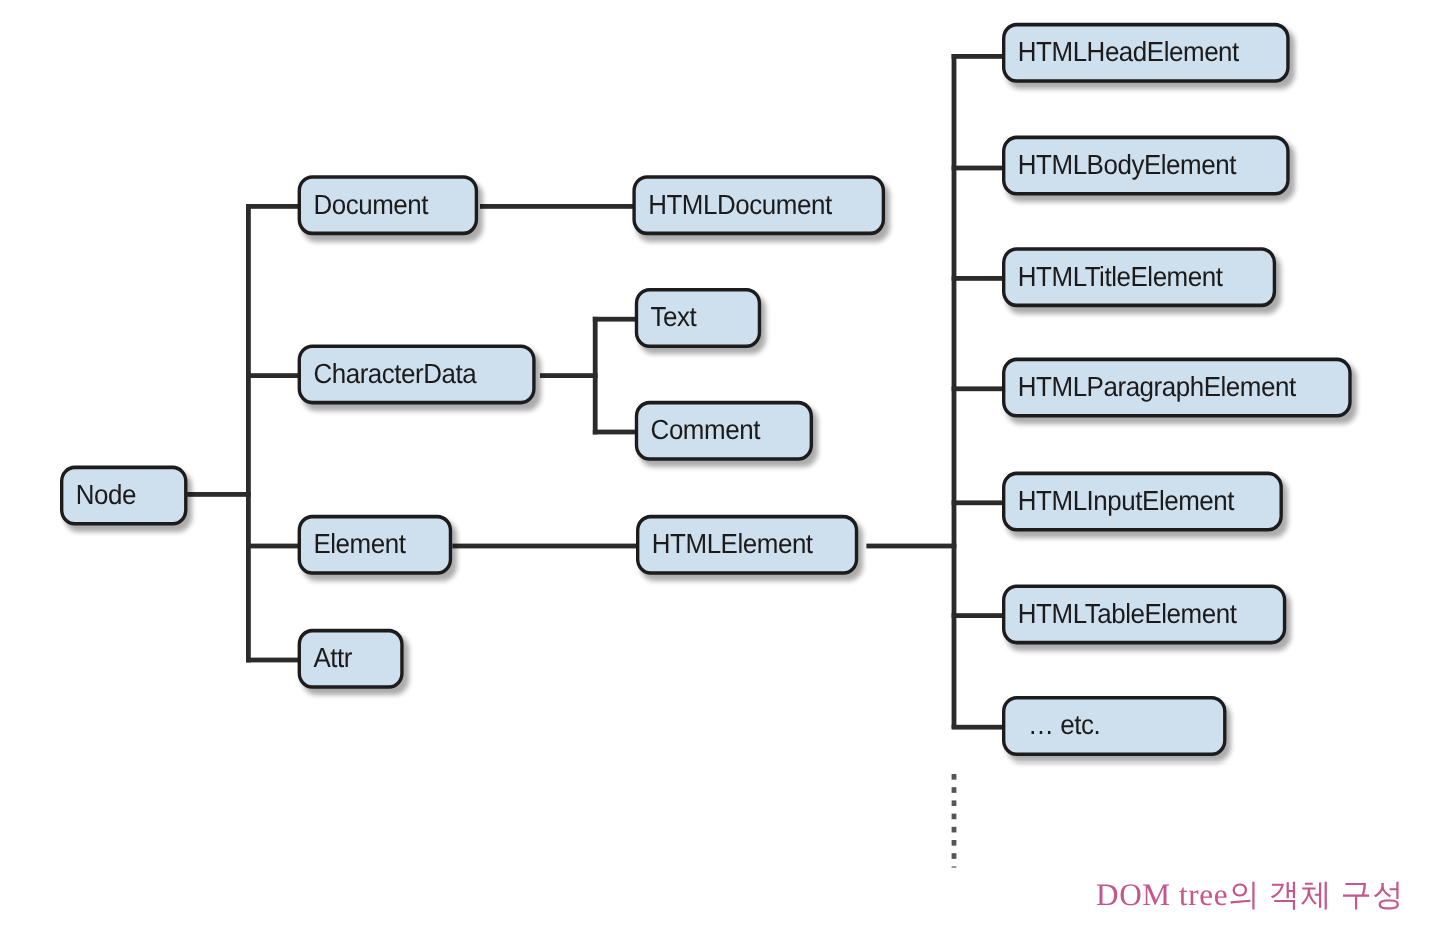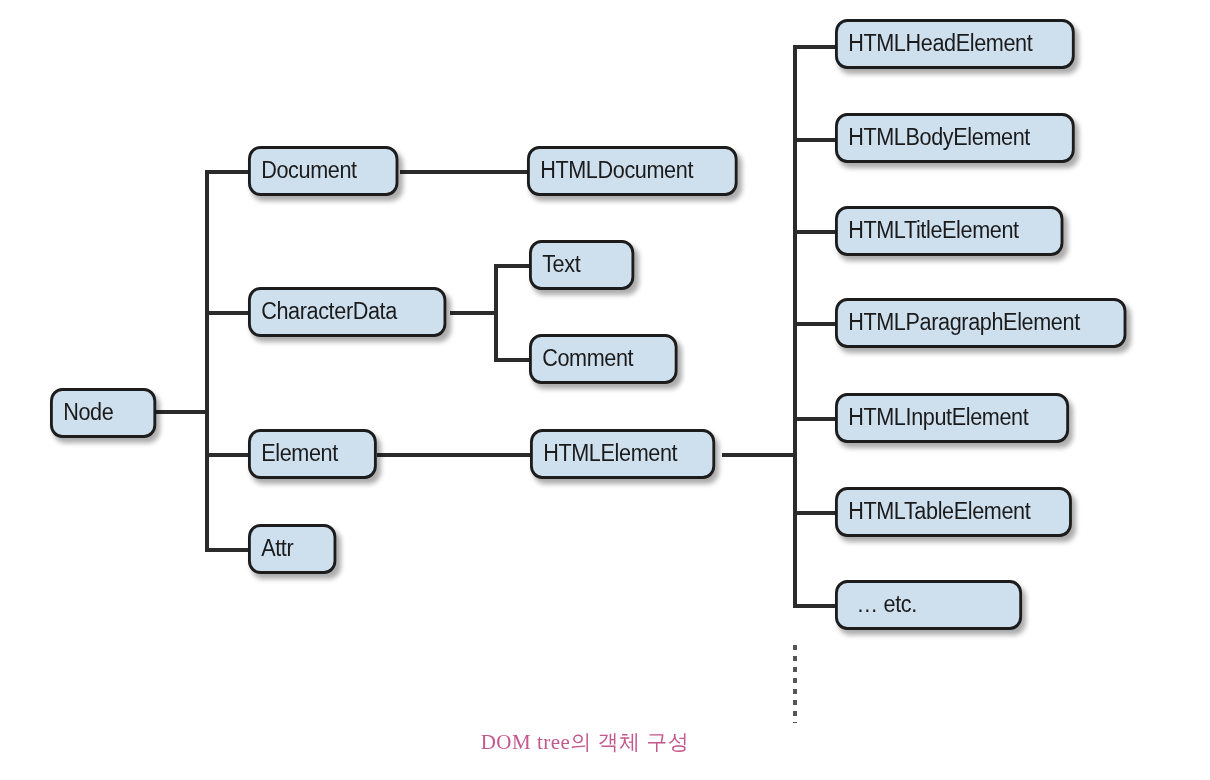--- a/index.html
+++ b/index.html
@@ -65,23 +65,23 @@
     line-height: 1;
     padding-bottom: 2px;
   }
 
   
   #caption {
     position: absolute;
     left: 0;
     top: 728px;
     width: 1170px;
-    text-align: center;
+    text-align: right;
     font-family: "Liberation Serif", serif;
-    font-size: 21px;
+    font-size: 26px;
     color: #c4578c;
     letter-spacing: 0.5px;
     white-space: nowrap;
   }
 </style>
 </head>
 <body>
 
 <div id="diagram">
 

